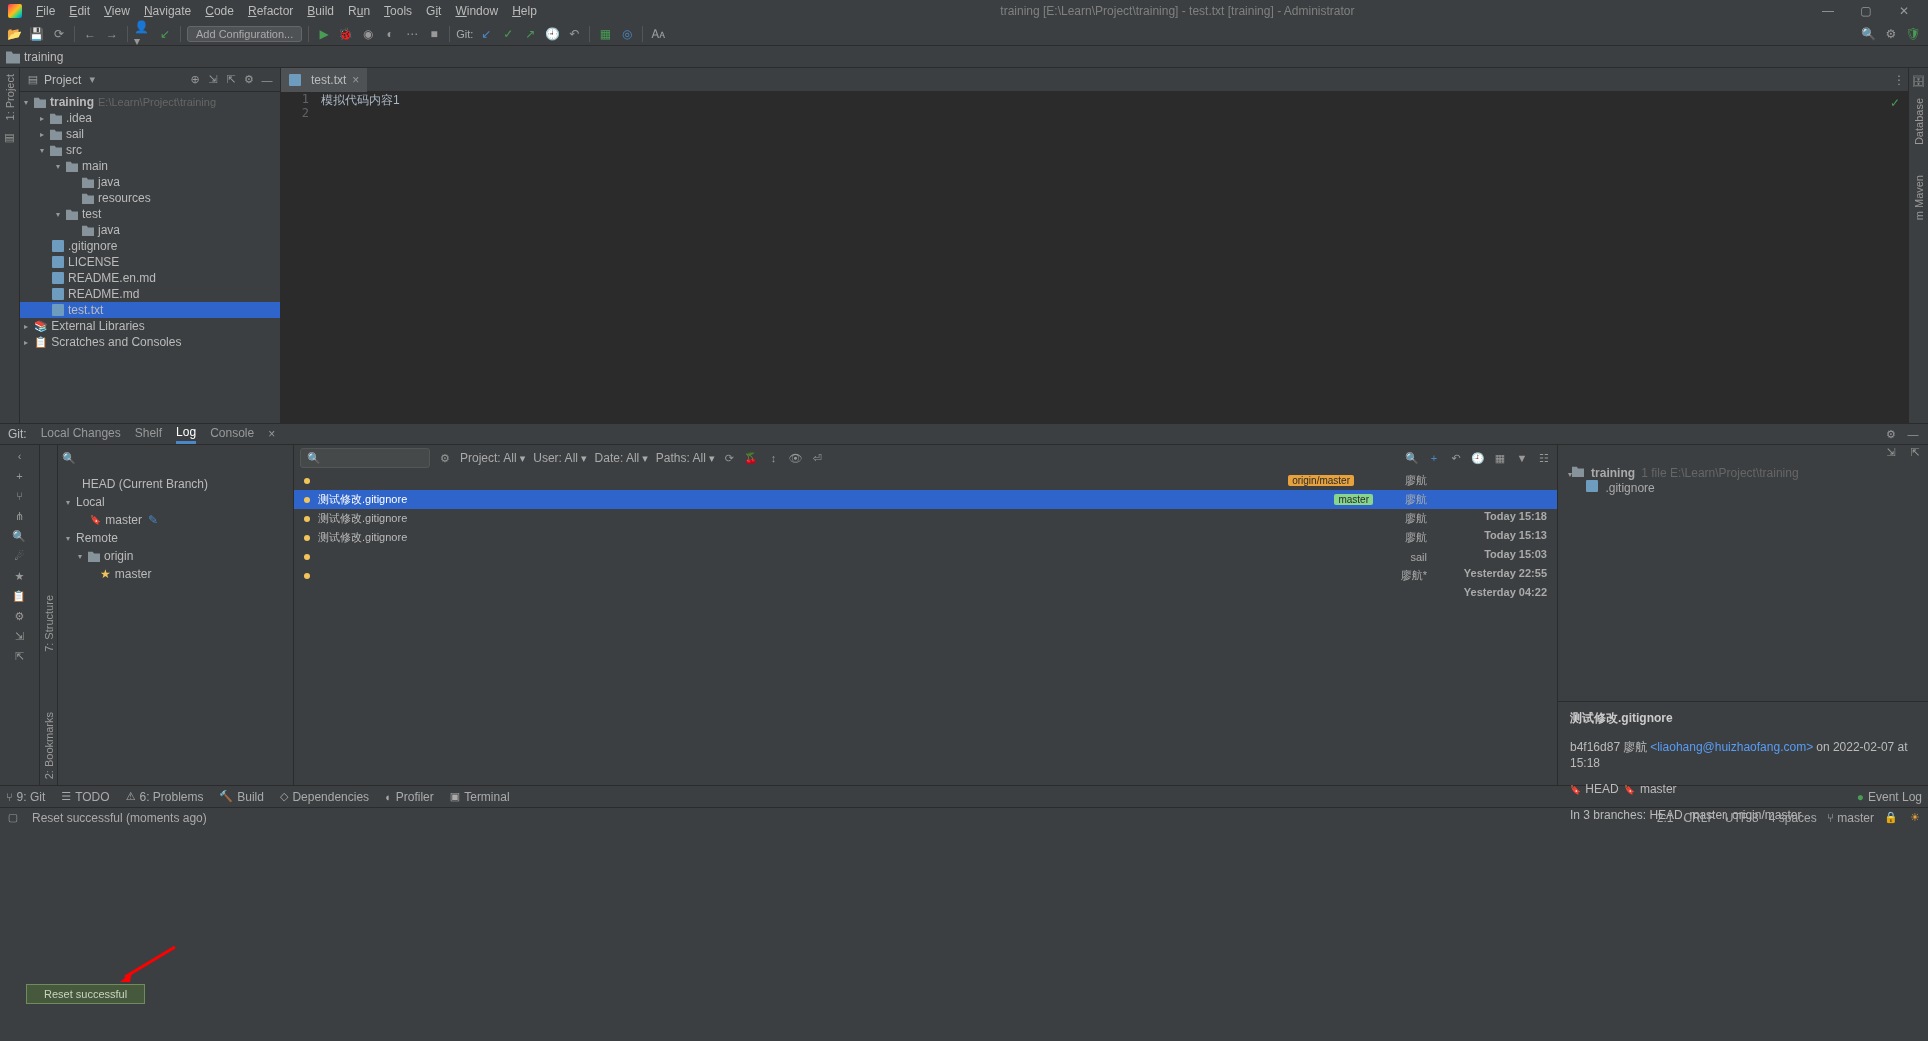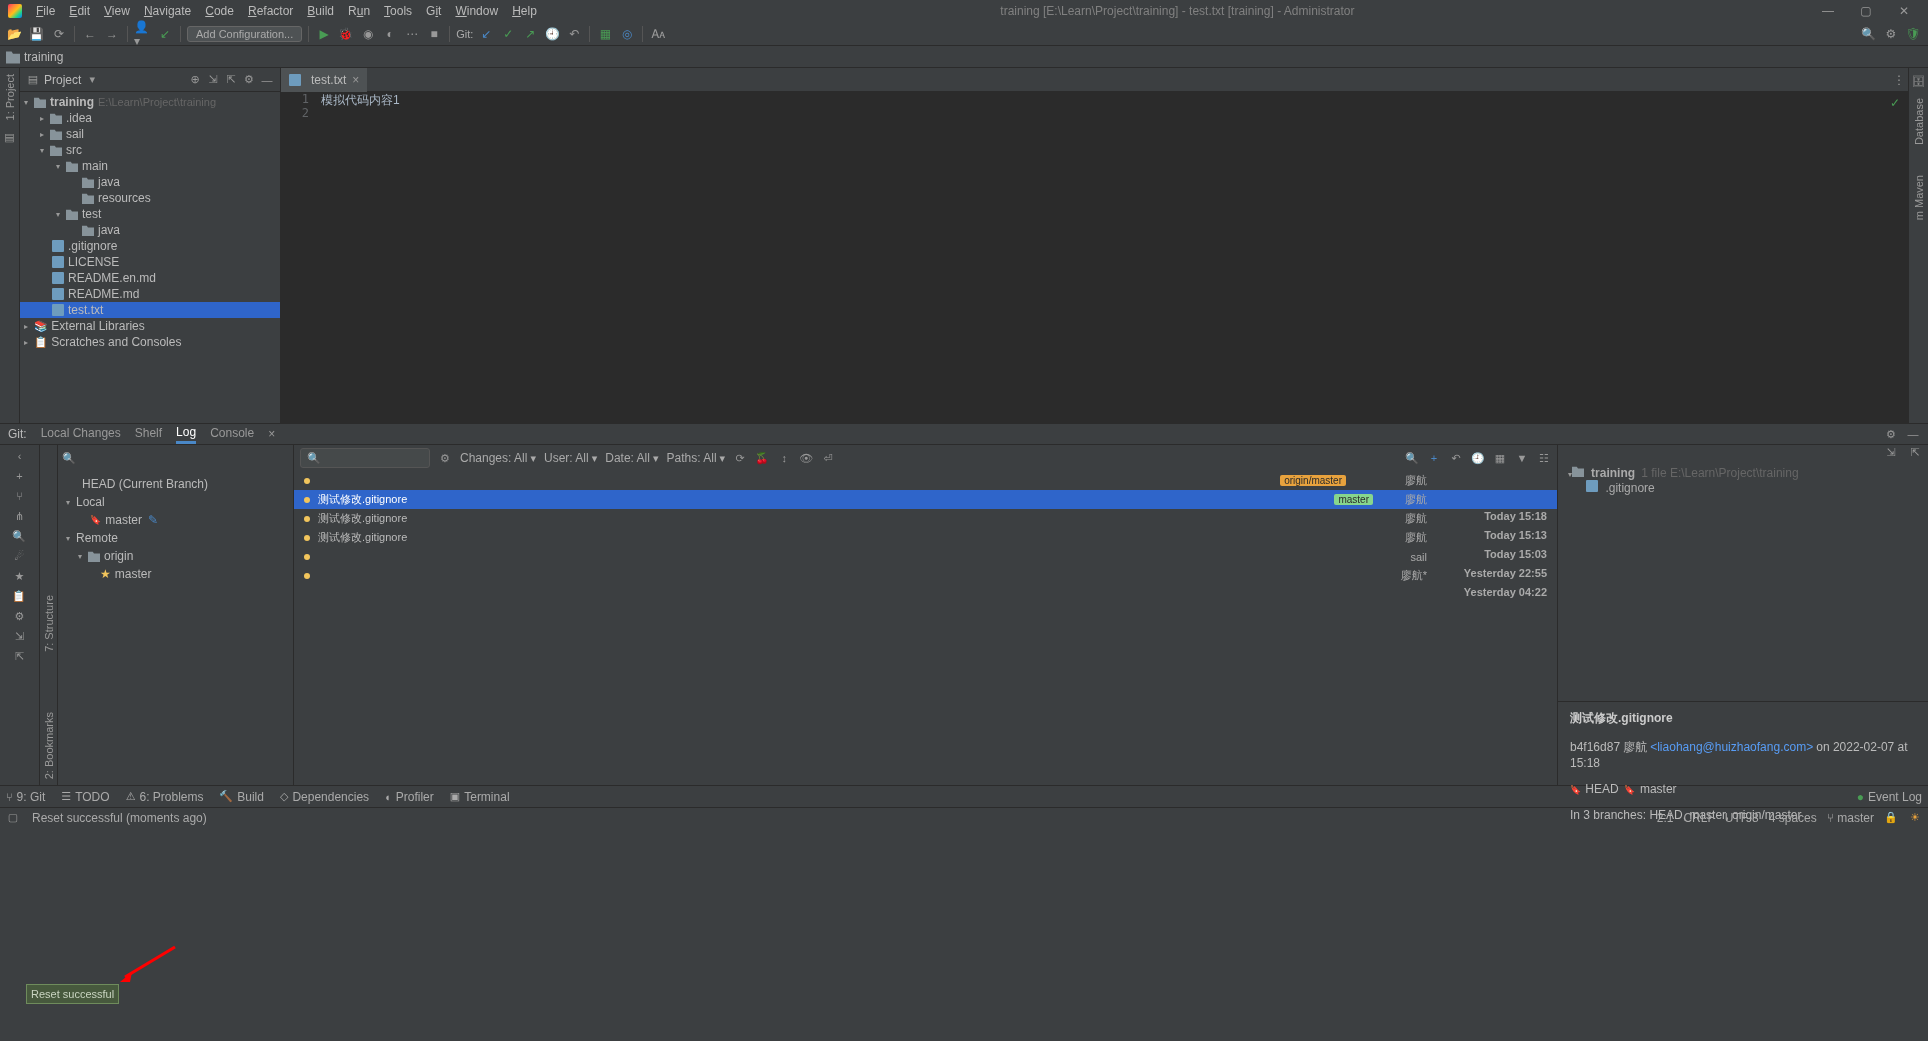--- a/index.html
+++ b/index.html
@@ -78,40 +78,40 @@
 
 .commits-panel { flex: 1; display: flex; flex-direction: column; border-right: 1px solid #2b2b2b; }
 .commits-header { height: 26px; display: flex; align-items: center; gap: 8px; padding: 0 6px; }
 .commits-list { flex: 1; overflow: auto; }
 .commit-row { height: 19px; display: flex; align-items: center; padding-left: 10px; position: relative; }
 .commit-row.sel { background: #2f65ca; color: #fff; }
 .commit-dot { width: 6px; height: 6px; background: #f2c55c; border-radius: 50%; margin-right: 8px; }
 .commit-msg { flex: 1; font-size: 11px; }
 .commit-author { position: absolute; right: 130px; font-size: 11px; color: #aaa; }
 .commit-date { position: absolute; right: 10px; font-size: 11px; color: #aaa; font-weight: bold; margin-top: 32px; }
-.badge-origin { background: #e8a23d; color: #2b2b2b; font-size: 10px; padding: 0 4px; border-radius: 2px; margin-right: 21px; }
+.badge-origin { background: #e8a23d; color: #2b2b2b; font-size: 10px; padding: 0 4px; border-radius: 2px; margin-right: 13px; }
 .badge-master { background: #87d68d; color: #2b2b2b; font-size: 10px; padding: 0 4px; border-radius: 2px; margin-right: 4px; }
 
 .details-panel { width: 370px; display: flex; flex-direction: column; }
 .details-top { padding: 6px 10px; font-size: 11px; color: #aaa; }
 .details-body { flex: 1; padding: 8px 12px; font-size: 11px; border-top: 1px solid #2b2b2b; margin-top: 200px; }
 .details-body b { color: #ccc; font-size: 12px; }
 .details-body .link { color: #589df6; }
 
 
 .bottom-bar { height: 22px; background: #3c3f41; border-top: 1px solid #2b2b2b; display: flex; align-items: center; padding: 0 6px; gap: 16px; }
 .bottom-item { display: flex; align-items: center; gap: 4px; color: #aaa; font-size: 11px; cursor: pointer; }
 .be-spacer { flex: 1; }
 
 
 .status-bar { height: 20px; background: #3c3f41; border-top: 1px solid #2b2b2b; display: flex; align-items: center; padding: 0 6px; gap: 12px; font-size: 11px; color: #aaa; }
 .status-bar .right { margin-left: auto; display: flex; gap: 10px; align-items: flex-start; }
 
 
-.tooltip-popup { position: absolute; left: 26px; top: 984px; background: #47593d; border: 1px solid #6f8c5c; color: #c9d4c1; padding: 3px 4px; font-size: 11px; z-index: 100; }
+.tooltip-popup { position: absolute; left: 26px; top: 984px; background: #47593d; border: 1px solid #6f8c5c; color: #c9d4c1; padding: 3px 17px; font-size: 11px; z-index: 100; }
 .arrow-annotation { position: absolute; left: 120px; top: 942px; width: 60px; height: 40px; z-index: 99; pointer-events: none; }
 .arrow-annotation svg line { stroke: #ff0000; stroke-width: 3; }
 .arrow-annotation svg polygon { fill: #ff0000; }
 
 .sm-ico { width: 14px; height: 14px; display: inline-flex; align-items: center; justify-content: center; color: #999; font-size: 11px; }
 </style>
 </head>
 <body>
 
 <div class="title-bar">
@@ -360,21 +360,21 @@
           <span class="star-ico">★</span>
           <span>master</span>
         </div>
     </div>
   </div>
 
   <div class="commits-panel">
     <div class="commits-header">
       <input class="git-search-box" placeholder="🔍" style="">
       <span class="sm-ico">⚙</span>
-      <span class="git-filter"><span>Changes: All</span> ▾</span>
+      <span class="git-filter"><span>Project: All</span> ▾</span>
       <span class="git-filter"><span>User: All</span> ▾</span>
       <span class="git-filter"><span>Date: All</span> ▾</span>
       <span class="git-filter"><span>Paths: All</span> ▾</span>
       <span class="sm-ico">⟳</span>
       <span class="sm-ico">🍒</span>
       <span class="sm-ico">↕</span>
       <span class="sm-ico">👁</span>
       <span class="sm-ico">⏎</span>
       <div style="flex:1"></div>
       <span class="sm-ico">🔍</span>

